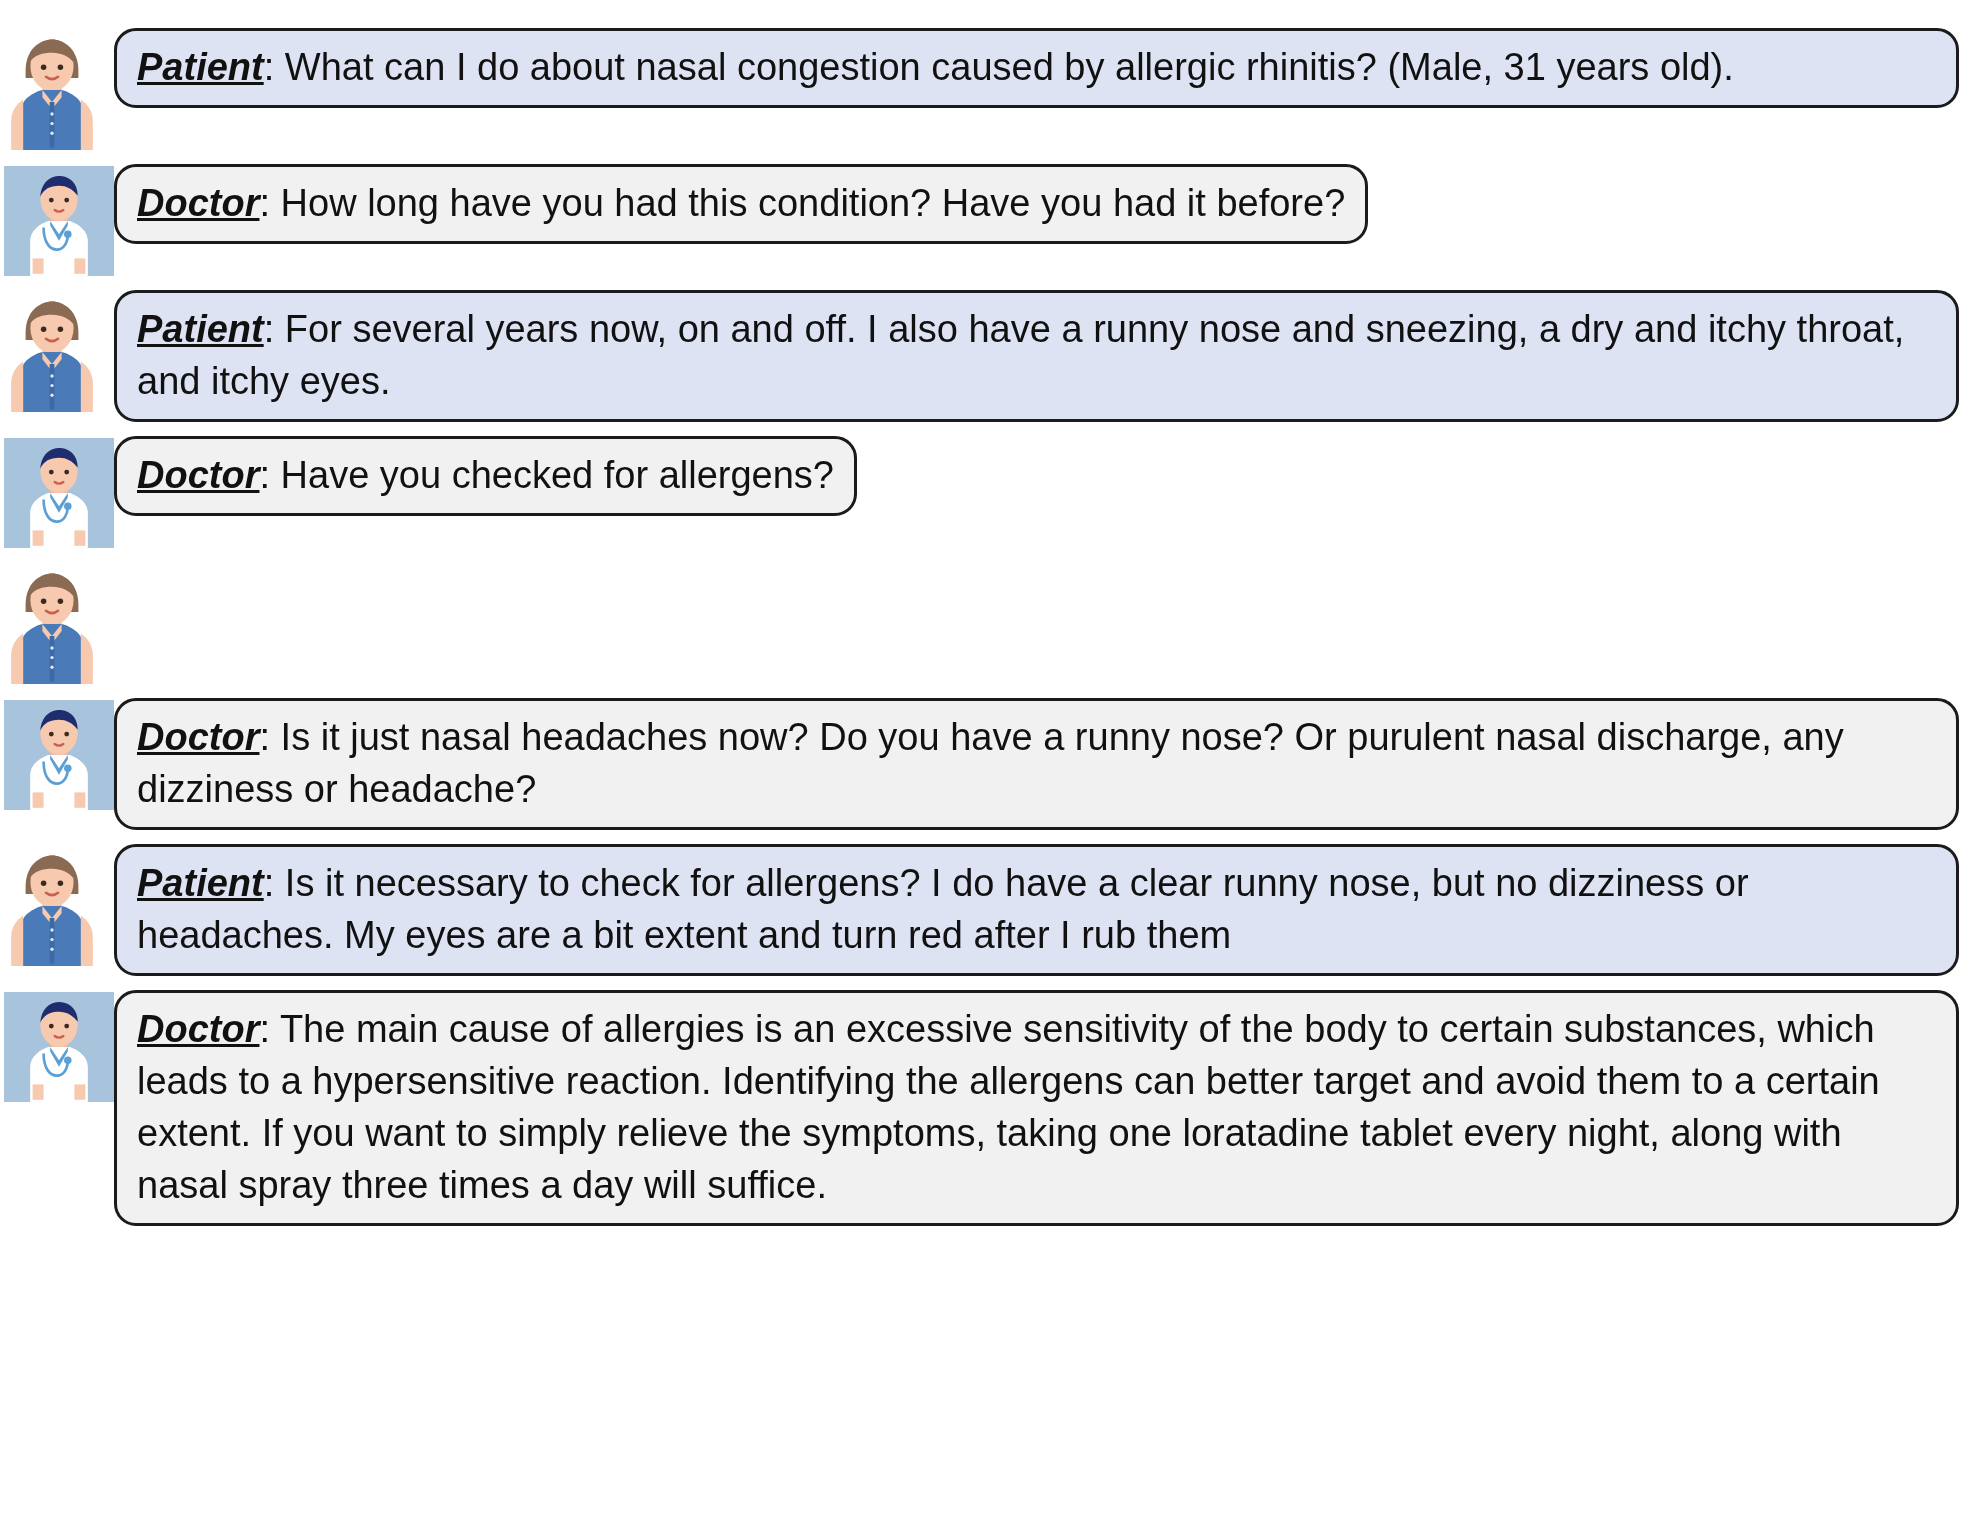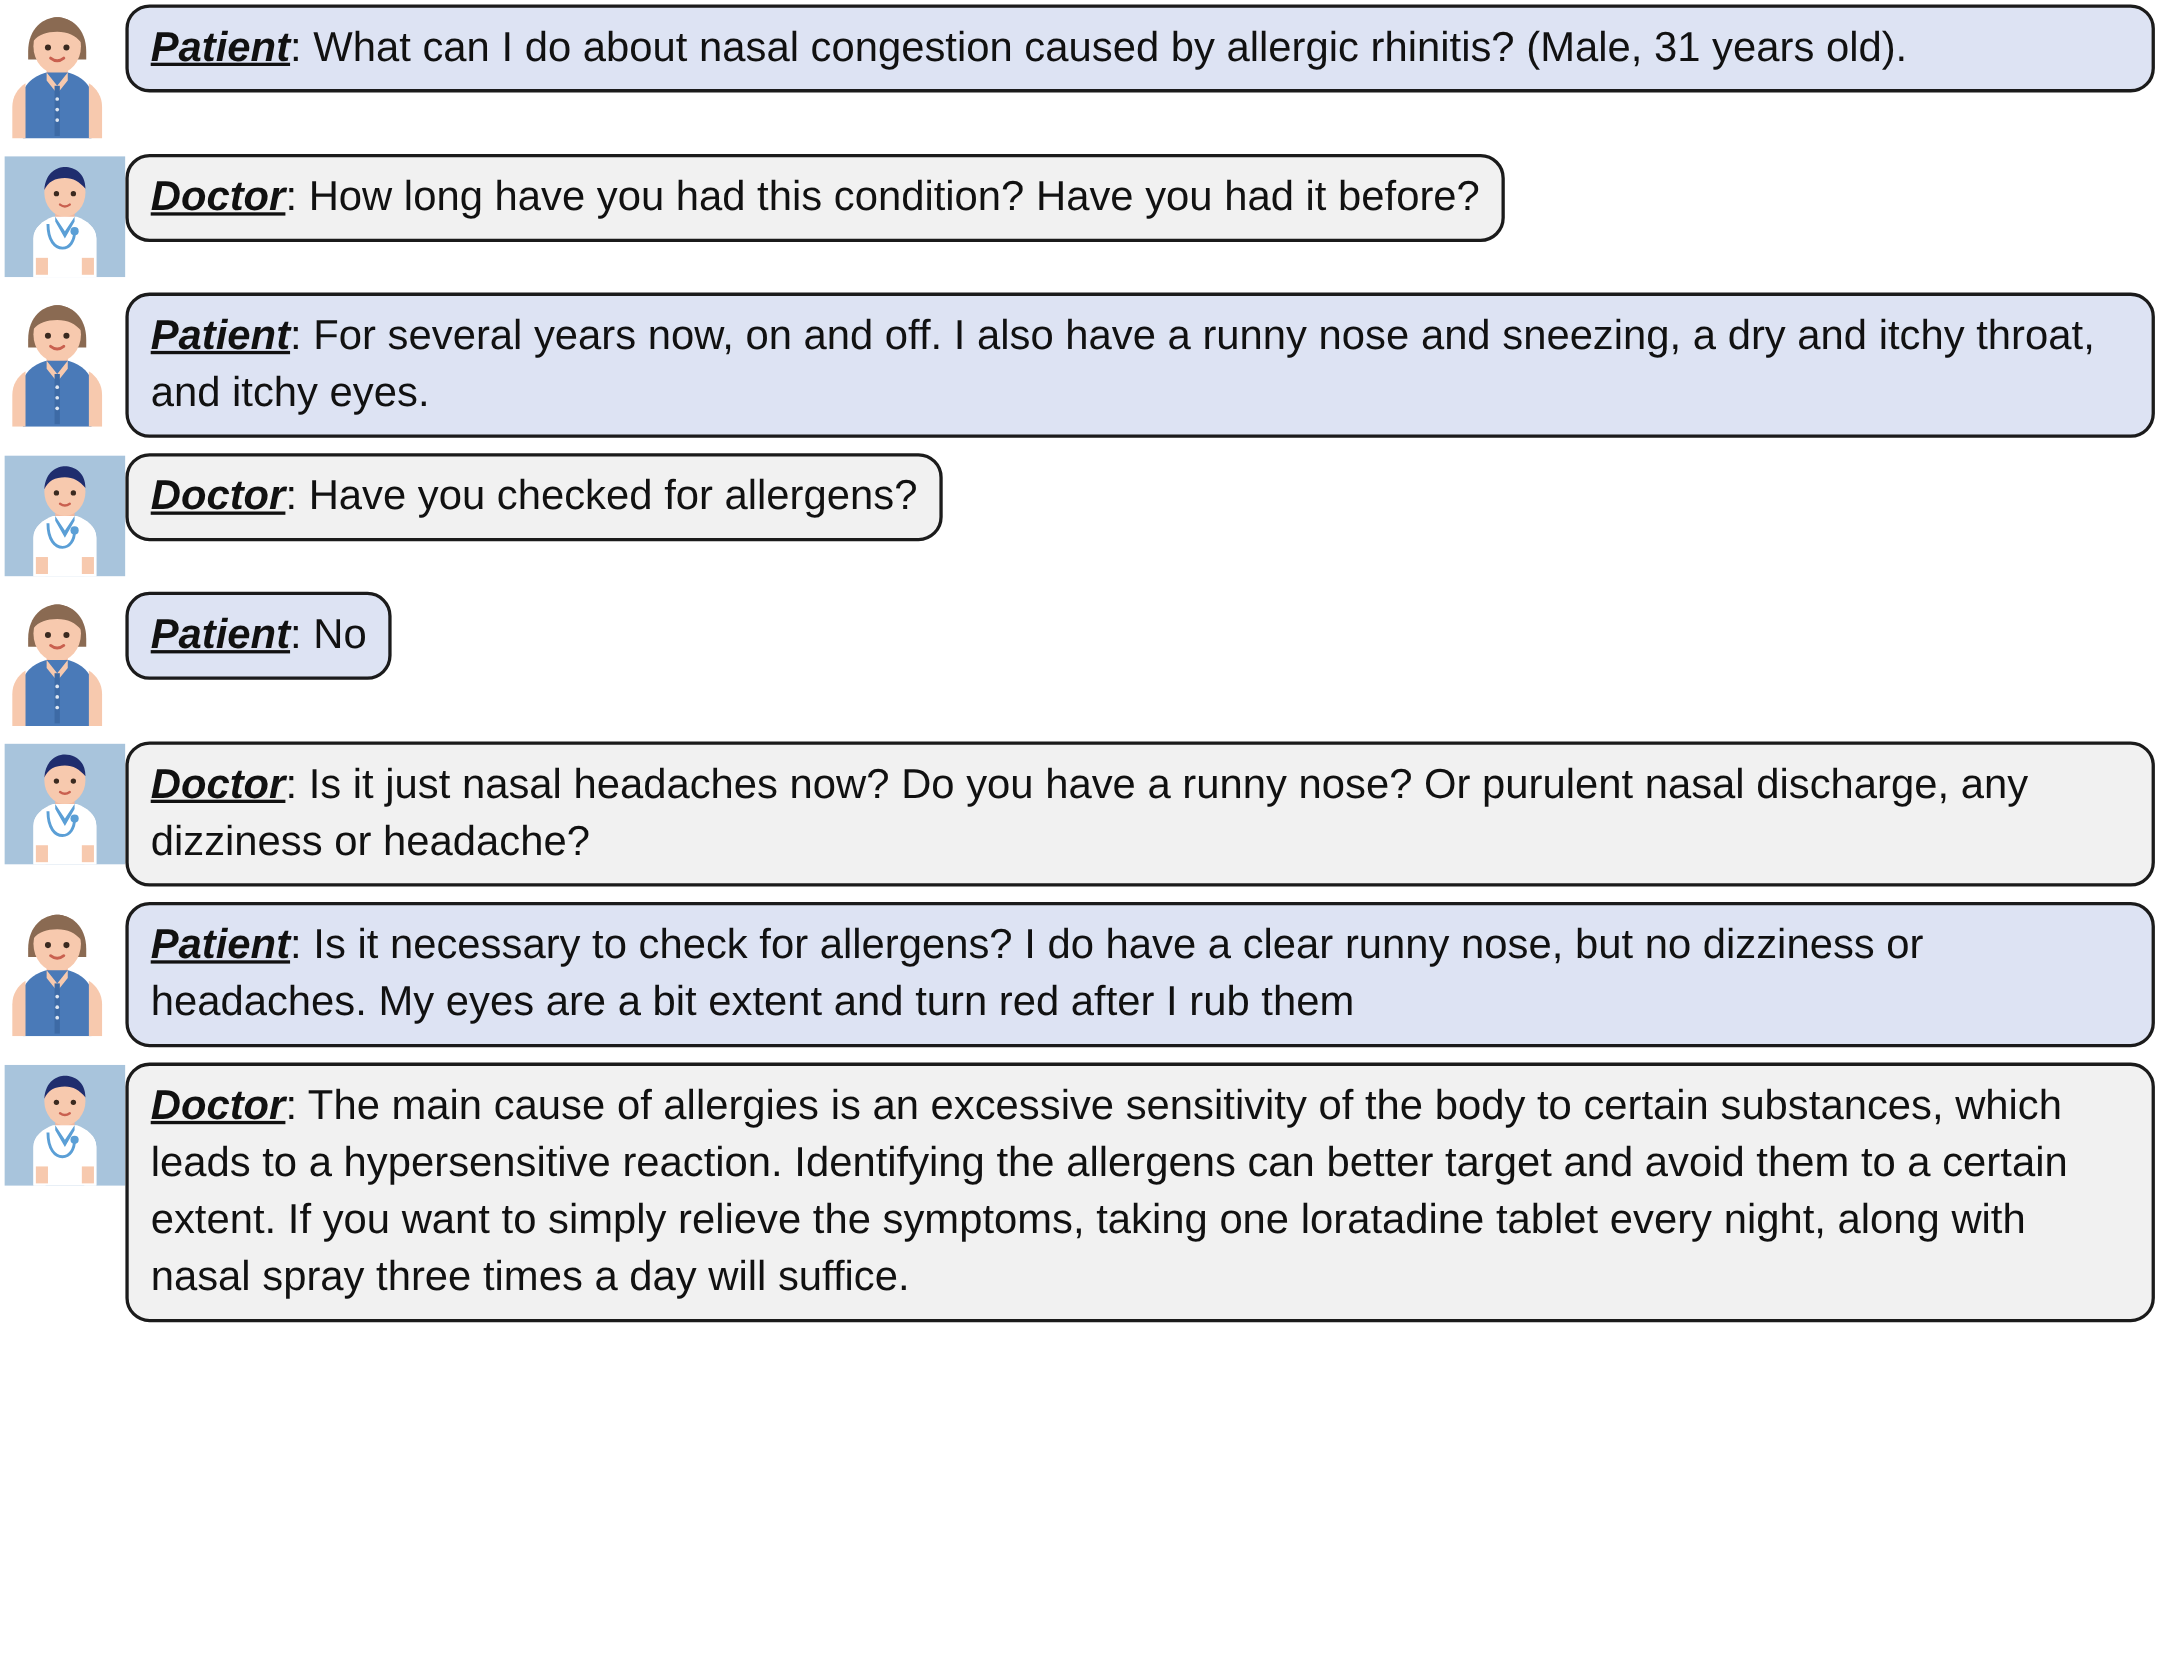--- a/index.html
+++ b/index.html
@@ -10,20 +10,21 @@
   body {
     width: 1984px;
     height: 1526px;
     font-family: "Liberation Sans", sans-serif;
     overflow: hidden;
   }
   .conversation {
     padding: 4px 10px 0 4px;
     box-sizing: border-box;
     width: 1984px;
+    margin-top: 24px;
   }
   .turn {
     display: flex;
     align-items: flex-start;
     margin-bottom: 14px;
   }
   .avatar-wrap {
     flex: 0 0 auto;
     width: 110px;
     display: flex;
@@ -177,21 +178,20 @@
   <path d="M14 100 L14 68 C14 58, 24 52, 32 50 L48 50 C56 52, 66 58, 66 68 L66 100 Z" fill="#4a7ab8"></path>
   <path d="M32 50 L40 60 L48 50 L48 56 L40 66 L32 56 Z" fill="#f7c9ae"></path>
   <rect x="38" y="60" width="4" height="38" fill="#3d6aa5"></rect>
   <circle cx="40" cy="70" r="1.4" fill="#dfe7f2"></circle>
   <circle cx="40" cy="78" r="1.4" fill="#dfe7f2"></circle>
   <circle cx="40" cy="86" r="1.4" fill="#dfe7f2"></circle>
   <path d="M6 100 L6 76 C6 68, 10 62, 16 58 L16 100 Z" fill="#f7c9ae"></path>
   <path d="M74 100 L74 76 C74 68, 70 62, 64 58 L64 100 Z" fill="#f7c9ae"></path>
 </svg>
       </div>
-      <div class="bubble patient fit"><span class="speaker">Patient</span><span>: No</span></div>
     </div>
     <div class="turn">
       <div class="avatar-wrap">
 <svg class="avatar doctor" viewBox="0 0 100 100" xmlns="http://www.w3.org/2000/svg">
   <rect x="0" y="0" width="100" height="100" fill="#a8c4dc"></rect>
   <rect x="42" y="36" width="16" height="16" fill="#f2b9a0"></rect>
   <ellipse cx="50" cy="30" rx="17" ry="20" fill="#f7c9ae"></ellipse>
   <path d="M33 28 C34 13, 44 9, 50 9 C58 9, 67 14, 67 27 C62 21, 57 18, 50 18 C42 18, 36 21, 33 28 Z" fill="#1f2d6e"></path>
   <circle cx="43" cy="31" r="2.2" fill="#3a2a20"></circle>
   <circle cx="57" cy="31" r="2.2" fill="#3a2a20"></circle>

